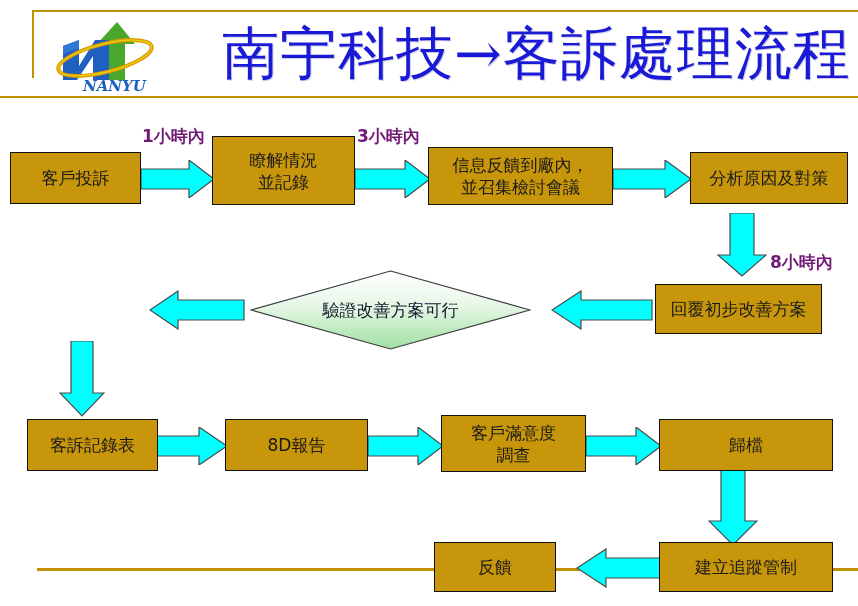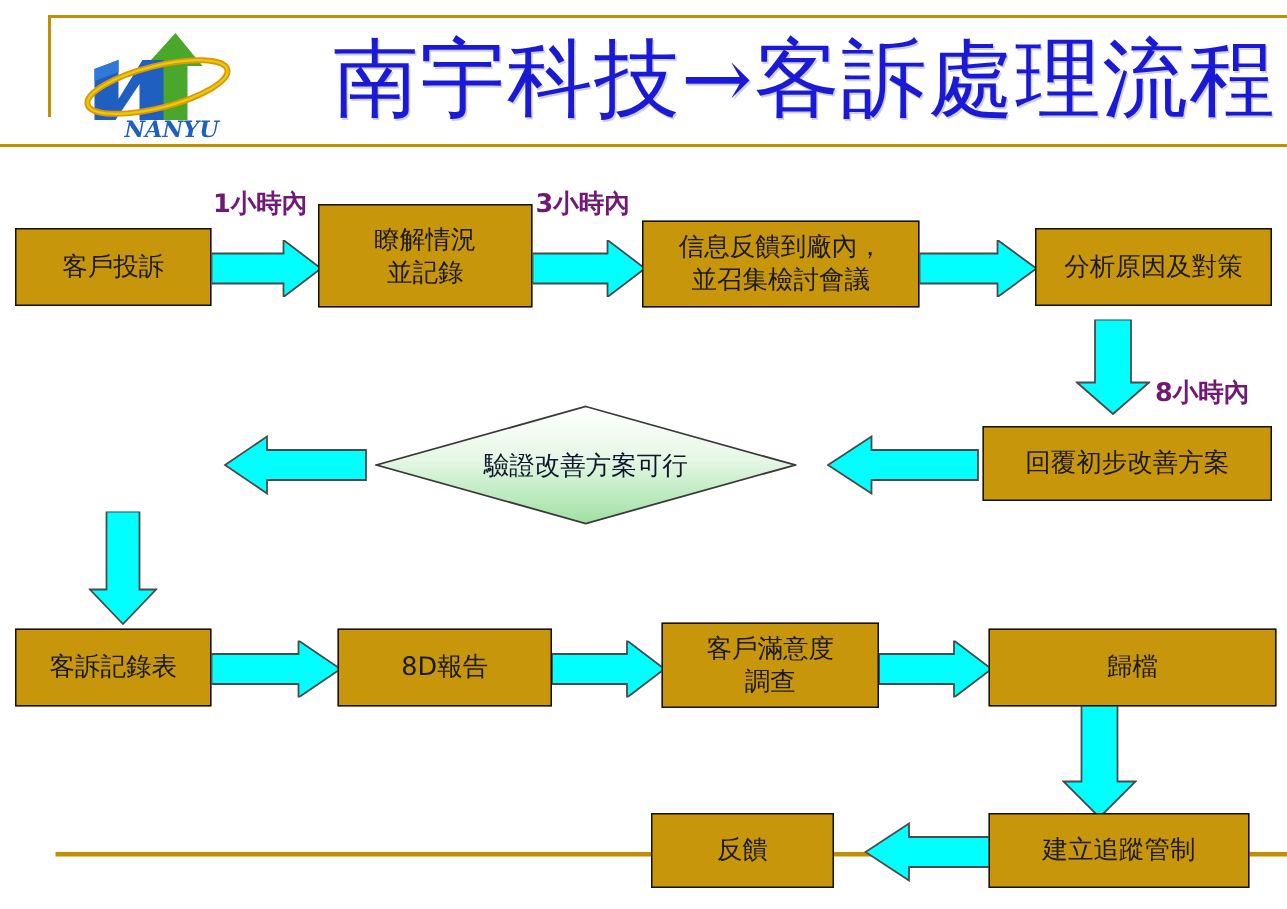--- a/index.html
+++ b/index.html
@@ -190,48 +190,48 @@
           <stop offset="0%" stop-color="#ffffff"></stop>
           <stop offset="45%" stop-color="#E6F7E6"></stop>
           <stop offset="100%" stop-color="#9FE0A2"></stop>
         </linearGradient>
       </defs>
       <polygon points="140.5,1 280,40 140.5,79 1,40" fill="url(#dg)" stroke="#3a3a3a" stroke-width="1.2"></polygon>
     </svg>
     <div class="dlabel">驗證改善方案可行</div>
   </div>
 
-  <div class="box" style="left:655px; top:284px; width:193px; height:50px;">回覆初步改善方案</div>
+  <div class="box" style="left:655px; top:284px; width:167px; height:50px;">回覆初步改善方案</div>
 
   <div class="arrow" style="left:149px; top:290px;">
     <svg width="96" height="40" viewBox="0 0 96 40">
       <path d="M95 10 L29 10 L29 1 L1 20 L29 39 L29 30 L95 30 Z" fill="#00FFFF" stroke="#4a4a4a" stroke-width="1.2"></path>
     </svg>
   </div>
 
   <div class="arrow" style="left:551px; top:290px;">
     <svg width="102" height="40" viewBox="0 0 102 40">
       <path d="M101 10 L30 10 L30 1 L1 20 L30 39 L30 30 L101 30 Z" fill="#00FFFF" stroke="#4a4a4a" stroke-width="1.2"></path>
     </svg>
   </div>
 
   <div class="arrow" style="left:59px; top:341px;">
     <svg width="46" height="76" viewBox="0 0 46 76">
       <path d="M12 0 L34 0 L34 52 L45 52 L23 75 L1 52 L12 52 Z" fill="#00FFFF" stroke="#4a4a4a" stroke-width="1.2"></path>
     </svg>
   </div>
 
-  <div class="box" style="left:10px;  top:419px; width:131px; height:52px;">客訴記錄表</div>
+  <div class="box" style="left:27px;  top:419px; width:131px; height:52px;">客訴記錄表</div>
 
   <div class="box" style="left:225px; top:419px; width:143px; height:52px;">8D報告</div>
 
   <div class="box" style="left:441px; top:415px; width:145px; height:57px;">客戶滿意度
 調查</div>
 
-  <div class="box" style="left:659px; top:419px; width:192px; height:52px;">歸檔</div>
+  <div class="box" style="left:659px; top:419px; width:174px; height:52px;">歸檔</div>
 
   <div class="arrow" style="left:141px; top:427px;">
     <svg width="87" height="38" viewBox="0 0 87 38">
       <path d="M0 9 L58 9 L58 0 L86 19 L58 38 L58 29 L0 29 Z" fill="#00FFFF" stroke="#4a4a4a" stroke-width="1.2"></path>
     </svg>
   </div>
 
   <div class="arrow" style="left:368px; top:427px;">
     <svg width="76" height="38" viewBox="0 0 76 38">
       <path d="M0 9 L50 9 L50 0 L75 19 L50 38 L50 29 L0 29 Z" fill="#00FFFF" stroke="#4a4a4a" stroke-width="1.2"></path>

